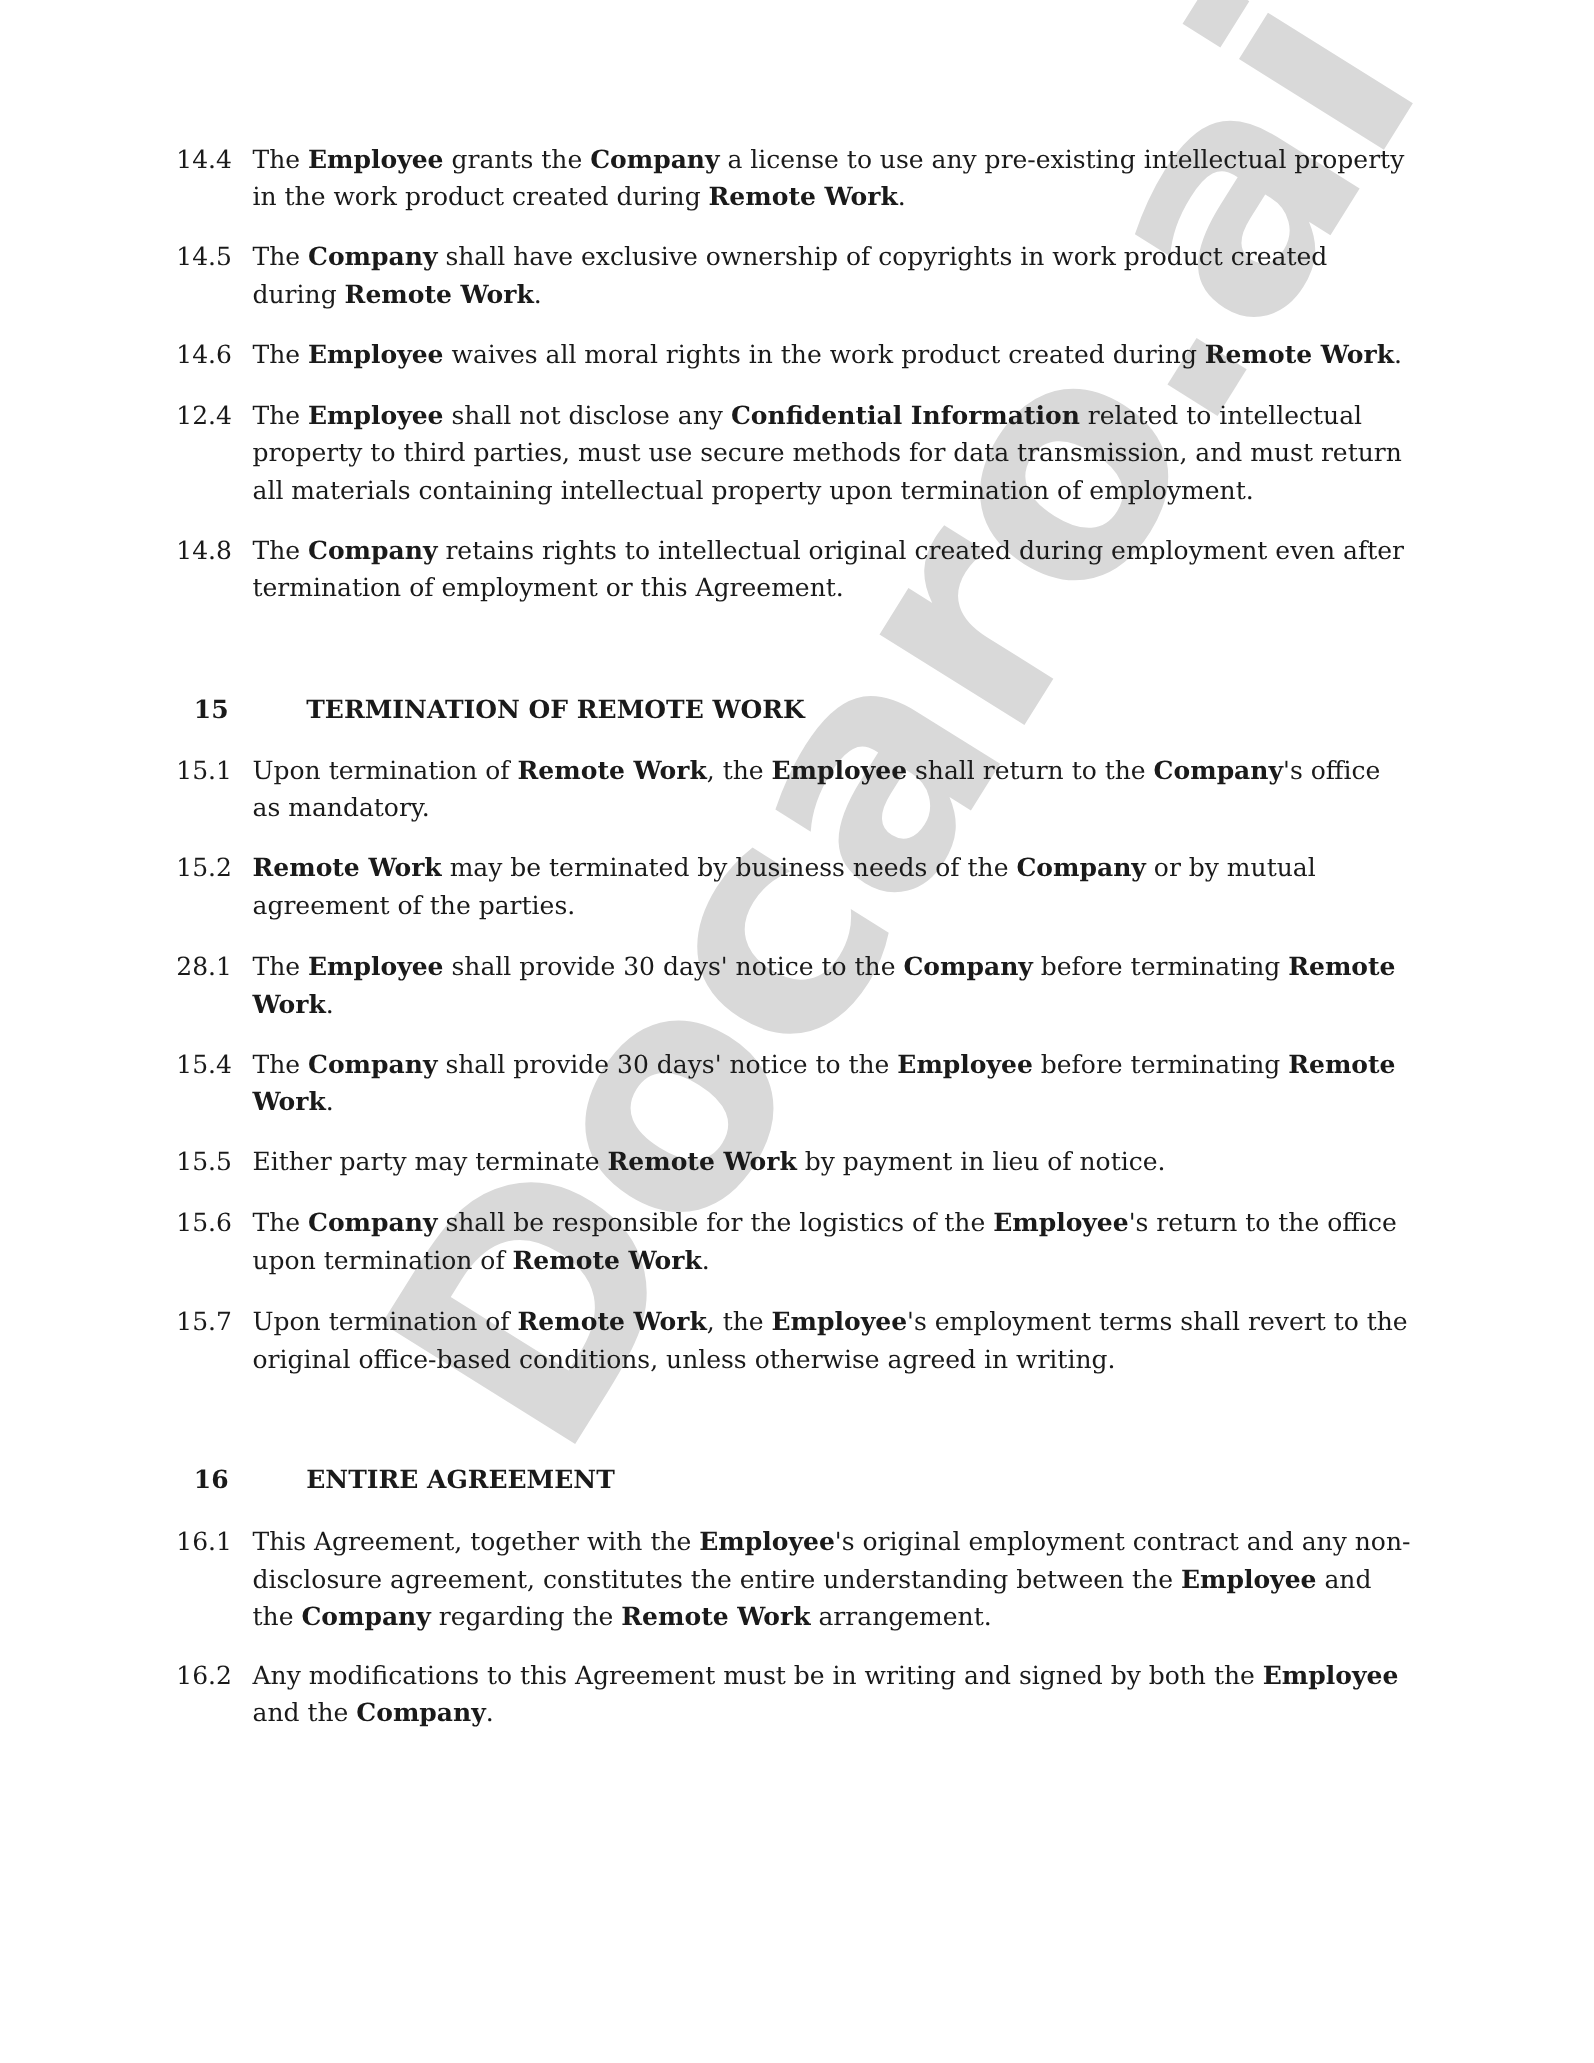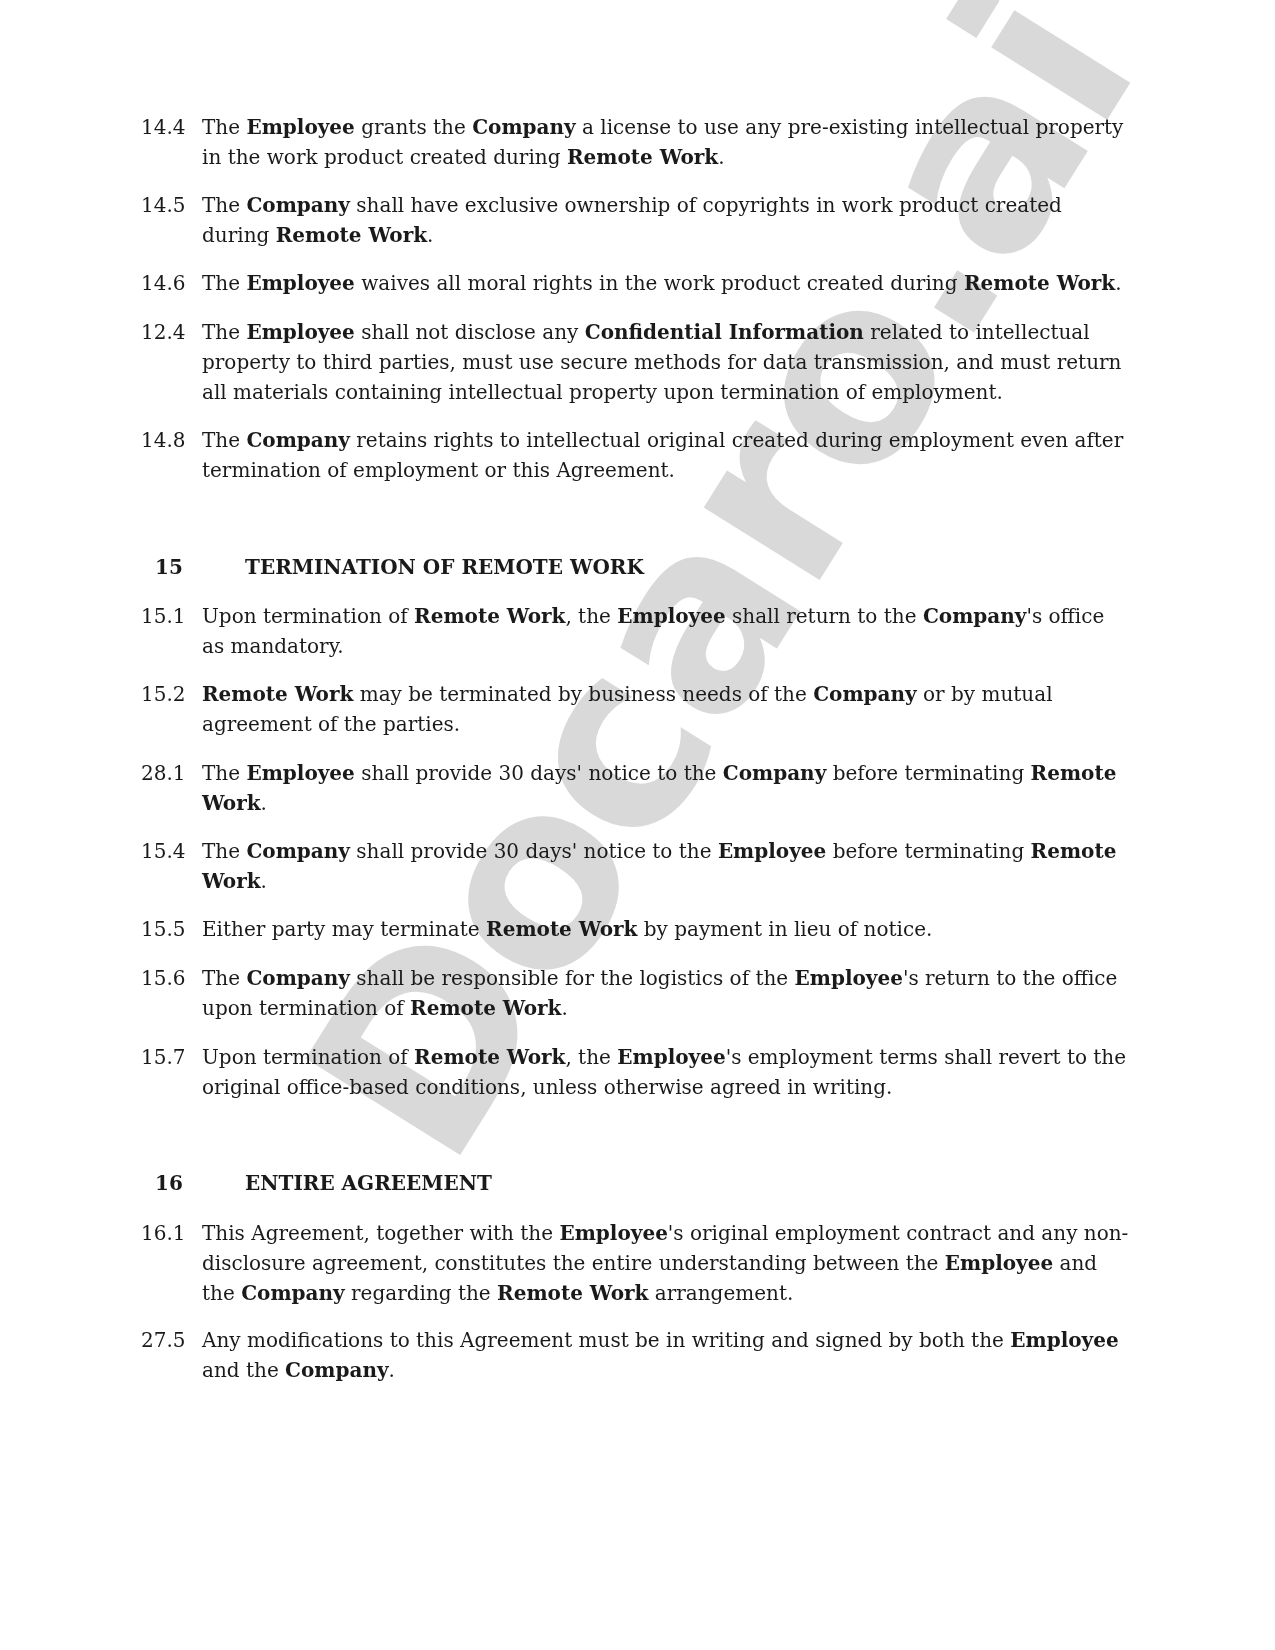--- a/index.html
+++ b/index.html
@@ -116,18 +116,18 @@
         </div>
         <div class="clause" style="top: 1042px;">
           <span class="num">15.7</span>
           <span class="txt"><span>Upon termination of </span><b>Remote Work</b><span>, the </span><b>Employee</b><span>'s employment terms shall revert to the original office-based conditions, unless otherwise agreed in writing.</span></span>
         </div>
         <div class="clause" style="top: 1218px;">
           <span class="num">16.1</span>
           <span class="txt"><span>This Agreement, together with the </span><b>Employee</b><span>'s original employment contract and any non-disclosure agreement, constitutes the entire understanding between the </span><b>Employee</b><span> and the </span><b>Company</b><span> regarding the </span><b>Remote Work</b><span> arrangement.</span></span>
         </div>
         <div class="clause" style="top: 1325px;">
-          <span class="num">27.5</span>
+          <span class="num">16.2</span>
           <span class="txt"><span>Any modifications to this Agreement must be in writing and signed by both the </span><b>Employee</b><span> and the </span><b>Company</b><span>.</span></span>
         </div>
       </div>
   </div>
 </div>
 
 </body></html>

